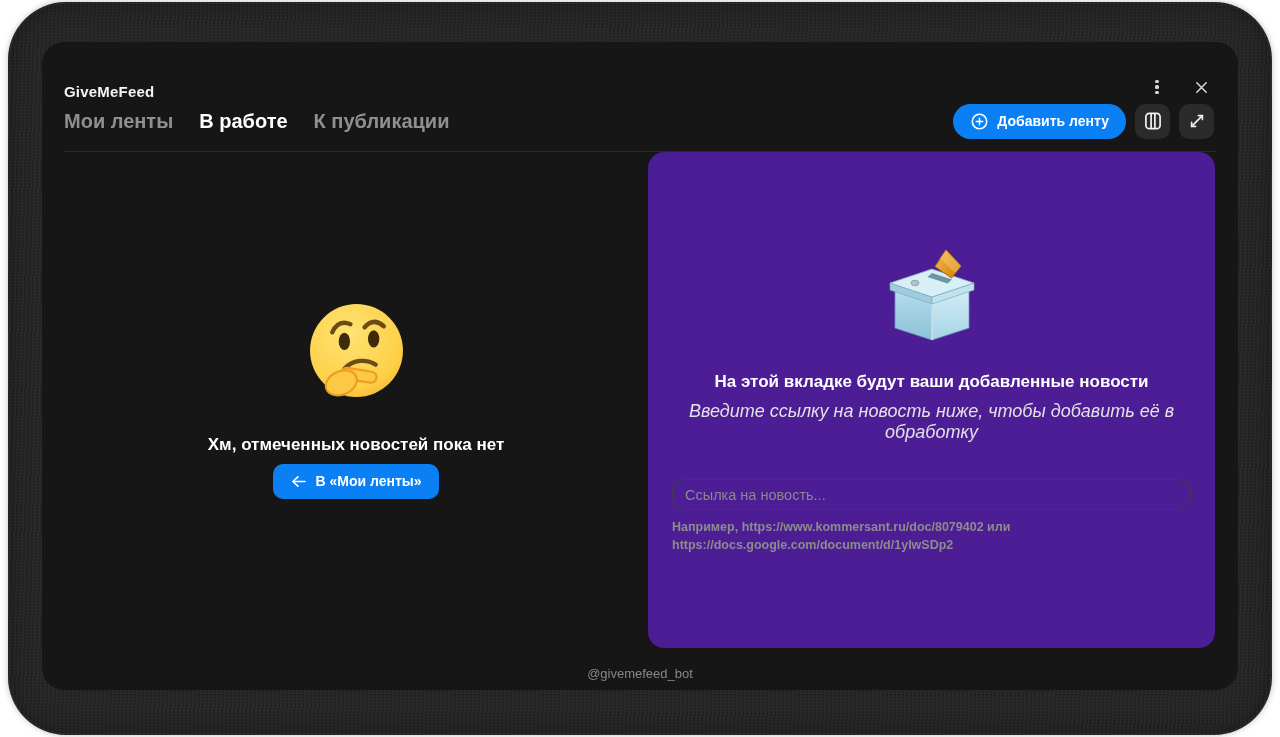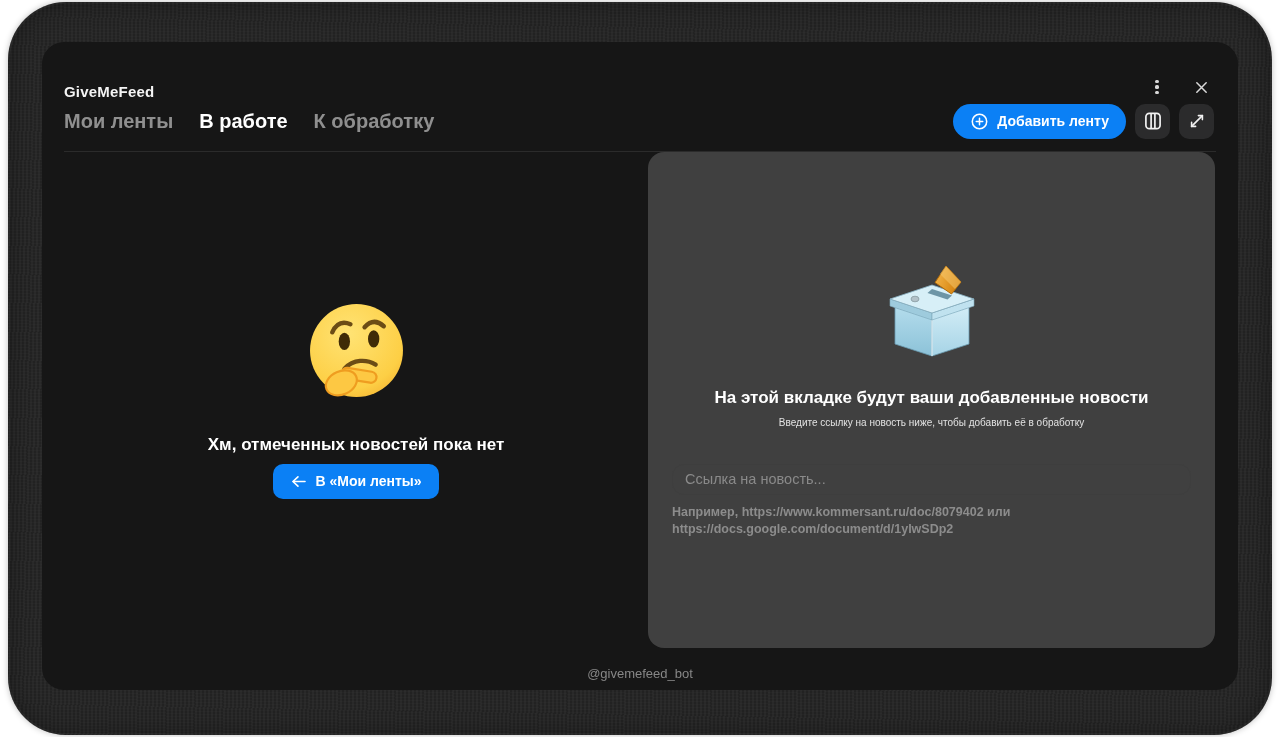--- a/index.html
+++ b/index.html
@@ -50,29 +50,29 @@
     display:flex;align-items:center;justify-content:center;cursor:pointer;
   }
   .divider{height:1px;background:#2b2b2b;margin:9px 22px 0;}
   
   .main{position:absolute;left:22px;right:23px;top:110px;height:496px;display:flex;}
   .left-panel{
     width:584px;display:flex;flex-direction:column;align-items:center;
     justify-content:center;text-align:center;
   }
   .right-card{
-    margin-left:auto;width:567px;background:#404040;border-radius:16px;
+    margin-left:auto;width:567px;background:#4c1d95;border-radius:16px;
     display:flex;flex-direction:column;align-items:center;justify-content:center;
     text-align:center;
   }
   .emoji{display:block;}
   .left-panel .emoji{margin-bottom:36px;}
   .right-card .emoji{margin-bottom:24px;}
   .empty-title{font-size:17px;font-weight:700;color:#ffffff;margin:0 0 9px;}
-  .empty-sub{font-size:10px;font-weight:400;color:#e2e2e2;margin:0;}
+  .empty-sub{font-size:18px;font-weight:400;color:#e2e2e2;margin:0;font-style:italic;}
   .left-panel .empty-sub{margin-bottom:32px;}
   .form-area{width:100%;box-sizing:border-box;padding:0 24px;margin-top:36px;text-align:left;}
   .link-input{
     width:100%;box-sizing:border-box;height:31px;border-radius:12px;
     border:1px solid #3e3e3e;background:transparent;color:#ececec;
     font-size:14.5px;padding:0 12px;outline:none;
     font-family:"Liberation Sans", sans-serif;
   }
   .link-input::placeholder{color:#8a8a8a;}
   .hint{margin-top:9px;font-size:12.5px;line-height:1.4;color:#8c8c8c;}
@@ -105,21 +105,21 @@
             <path d="M3 3 L13 13 M13 3 L3 13" stroke="#d9d9d9" stroke-width="1.6" stroke-linecap="round" fill="none"></path>
           </svg>
         </button>
       </div>
     </div>
 
     <div class="tabbar">
       <div class="tabs">
         <div class="tab">Мои ленты</div>
         <div class="tab active">В работе</div>
-        <div class="tab">К обработку</div>
+        <div class="tab">К публикации</div>
       </div>
       <div class="tab-actions">
         <button class="btn-primary">
           <svg width="19" height="19" viewBox="0 0 20 20">
             <circle cx="10" cy="10" r="7.6" fill="none" stroke="#ffffff" stroke-width="1.6"></circle>
             <path d="M10 6.6 V13.4 M6.6 10 H13.4" stroke="#ffffff" stroke-width="1.6" stroke-linecap="round"></path>
           </svg>
           <span>Добавить ленту</span>
         </button>
         <button class="btn-square">

